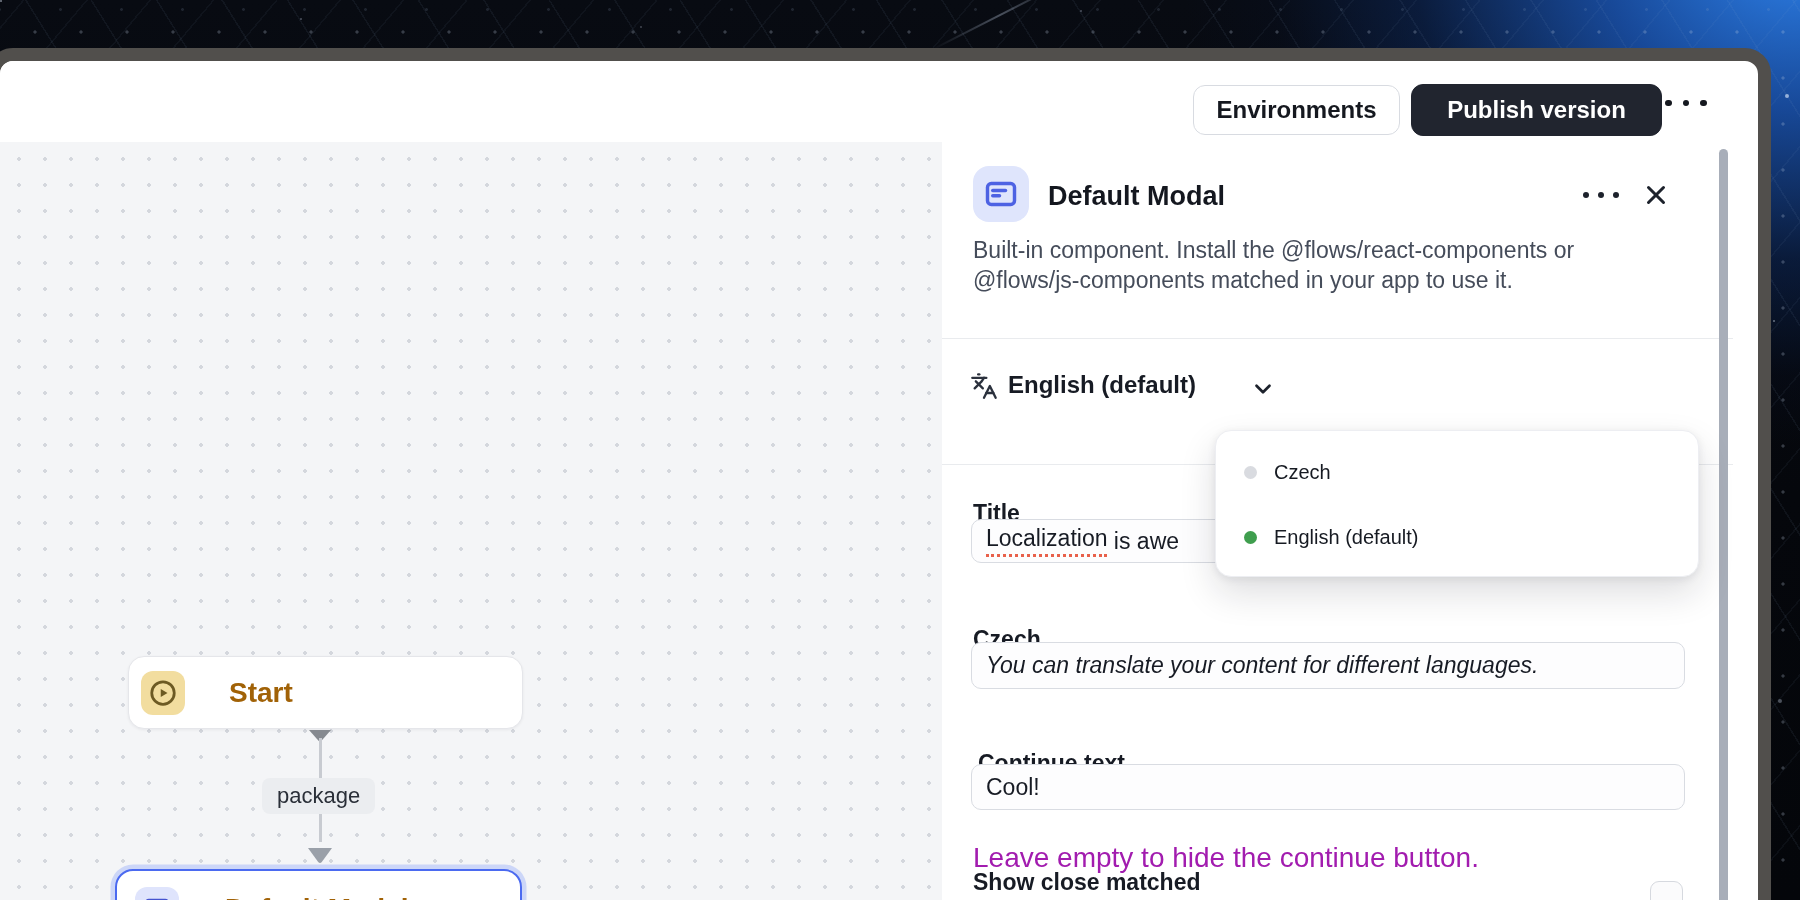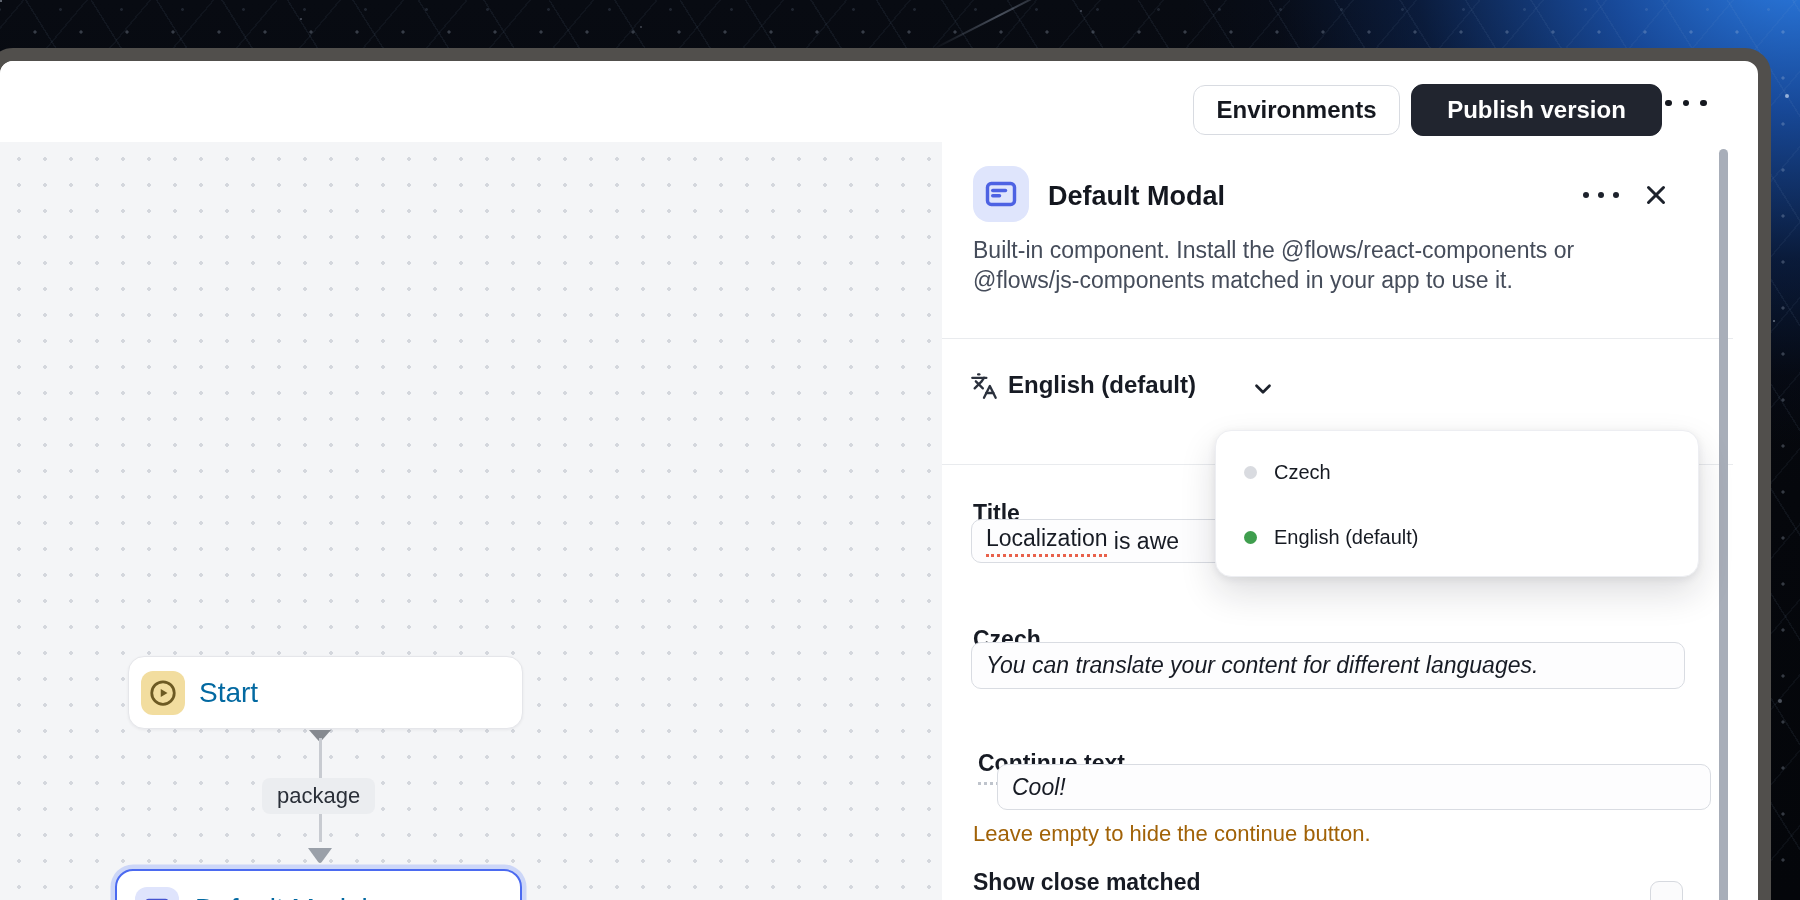--- a/index.html
+++ b/index.html
@@ -43,21 +43,21 @@
   .btn{position:absolute;display:flex;align-items:center;justify-content:center;
     font-size:24px;font-weight:700;color:#15181f;background:#fff;border:1.5px solid #d8dbe1;border-radius:12px;box-sizing:border-box;cursor:pointer;}
   .btn-dark{background:#21252f;border-color:#21252f;color:#ffffff;}
   .hdots{position:absolute;left:1663px;top:37px;width:46px;height:10px;display:flex;gap:11px;align-items:center;justify-content:center;cursor:pointer;}
   .hdots i{width:6.5px;height:6.5px;border-radius:50%;background:#15181f;}
 
   
   .canvas{position:absolute;left:0;top:81px;width:942px;bottom:0;background:#f4f5f7;border-right:1px solid #e9ebee;
     background-image:radial-gradient(circle,#d4d7dd 1.7px,transparent 2.1px);background-size:26px 26px;background-position:6px 4px;}
   .node{position:absolute;background:#fff;border:1px solid #e5e6ea;border-radius:16px;display:flex;align-items:center;box-shadow:0 1px 3px rgba(20,24,35,.06);cursor:pointer;box-sizing:border-box;}
-  .node-label{font-size:28px;font-weight:400;color:#0369a1;}
+  .node-label{font-size:28px;font-weight:700;color:#a16207;margin-left:30px;}
   .chip{display:flex;align-items:center;justify-content:center;border-radius:12px;flex:0 0 auto;}
   .chip-amber{background:#f2dd9f;width:44px;height:44px;margin-left:12px;margin-right:14px;}
   .chip-lav{background:#dfe4fc;width:44px;height:44px;margin-left:18px;margin-right:16px;}
   .node-selected{border:2.5px solid #4b6af0;border-radius:18px;box-shadow:0 0 0 4.5px rgba(130,158,250,.35);}
   .edge-line{position:absolute;left:319px;top:596px;width:2.5px;height:104px;background:#c8cbd1;}
   .edge-pill{position:absolute;left:262px;top:636px;height:36px;padding:0 15px;background:#ebedf0;border-radius:8px;
     display:flex;align-items:center;font-size:22px;color:#2a2f38;cursor:pointer;}
 
   
   .panel{position:absolute;left:942px;top:81px;right:0;bottom:0;background:#fff;}
@@ -67,21 +67,21 @@
   .desc{font-size:23px;line-height:30px;color:#454c5a;}
   .divider{height:1px;background:#e9ebee;}
   .lang-text{font-size:24px;font-weight:700;color:#171b24;}
   .field-label{font-size:23px;font-weight:700;color:#171b24;}
   .dotted-u{display:inline-block;border-bottom:3px dotted #bfc4cc;padding-bottom:5px;margin-top:18px;}
   .tinput{background:#fdfdfe;border:1.5px solid #d9dce2;border-radius:10px;box-sizing:border-box;
     display:flex;align-items:center;padding:0 14px;font-size:23px;color:#171b24;overflow:hidden;white-space:nowrap;}
   input.tinput{display:block;line-height:normal;width:714px;height:47px;font-family:"Liberation Sans","DejaVu Sans",sans-serif;outline:none;}
   .misspell{border-bottom:3px dotted #e8614b;padding-bottom:2px;}
   .rest{white-space:pre;}
-  .helper{font-size:22px;color:#a16207;}
+  .helper{font-size:28px;color:#a21caf;margin-top:21px;}
   .pdots{display:flex;gap:9px;align-items:center;cursor:pointer;}
   .pdots i{width:6px;height:6px;border-radius:50%;background:#1d222c;}
   .scrollbar{position:absolute;left:1719px;top:88px;width:9px;height:760px;border-radius:5px;background:#a8aeb9;cursor:pointer;}
 
   
   .dropdown{position:absolute;left:1215px;top:369px;width:484px;height:147px;background:#fff;border:1px solid #edeef2;border-radius:16px;
     box-shadow:0 16px 36px rgba(18,24,38,.14),0 2px 8px rgba(18,24,38,.08);z-index:50;padding-top:13px;box-sizing:border-box;}
   .dd-item{height:56px;display:flex;align-items:center;padding-left:28px;gap:17px;font-size:20px;color:#161a22;cursor:pointer;}
   .dd-item + .dd-item{margin-top:9px;}
   .dot{width:13px;height:13px;border-radius:50%;}
@@ -189,21 +189,21 @@
     </div>
 
     <div class="p-abs field-label" style="left:973px;top:547px;">
       <span class="dotted-u">Czech</span>
     </div>
     <input class="p-abs tinput" style="left: 971px; top: 581px; width: 714px; height: 47px; font-style: italic;" readonly="" value="You can translate your content for different languages.">
 
     <div class="p-abs field-label" style="left:978px;top:671px;">
       <span class="dotted-u">Continue text</span>
     </div>
-    <input class="p-abs tinput" style="left: 997px; top: 703px; width: 714px; height: 46px; font-style: italic;" readonly="" value="Cool!">
+    <input class="p-abs tinput" style="left: 971px; top: 703px; width: 714px; height: 46px;" readonly="" value="Cool!">
     <div class="p-abs helper" style="left:973px;top:760px;">Leave empty to hide the continue button.</div>
 
     <div class="p-abs field-label" style="left:973px;top:808px;">Show close matched</div>
     <div class="checkbox-sliver"></div>
 
     <div class="scrollbar"></div>
 
     <div class="dropdown">
       <div class="dd-item">
         <span class="dot" style="background:#d9dbe0;"></span>

